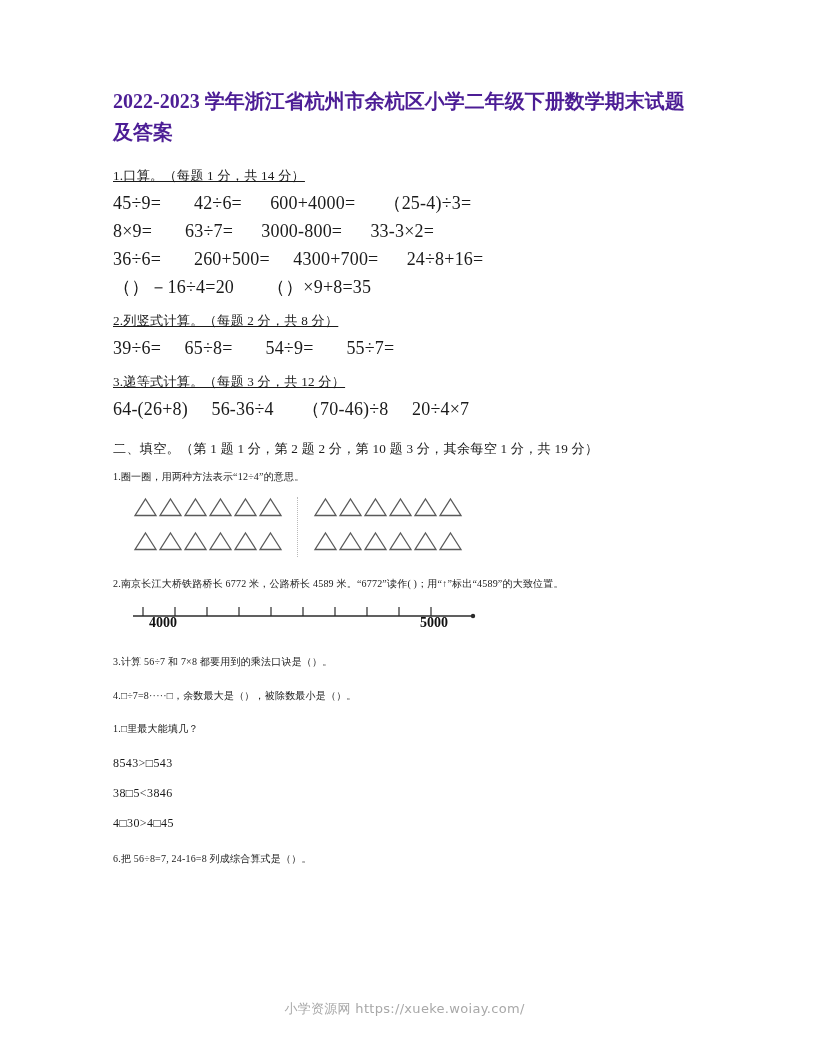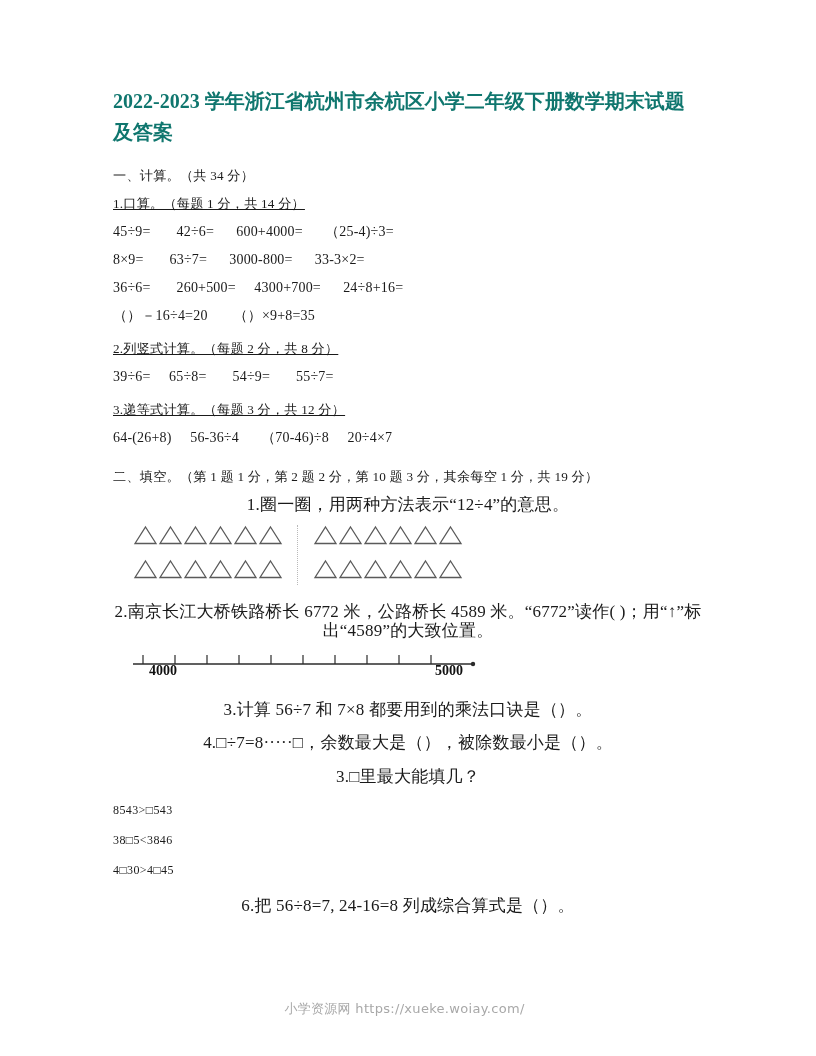--- a/index.html
+++ b/index.html
@@ -29,55 +29,54 @@
     top: 86px;
     width: 590px;
   }
 
   .doc-title {
     font-size: 20px;
     font-weight: bold;
     line-height: 31px;
     letter-spacing: 0px;
     margin: 0 0 18px 0;
-    color: #0f766e;
+    color: #4c1d95;
   }
 
   .sec-head {
     font-size: 13.2px;
     line-height: 19px;
     margin: 0 0 9px 0;
     letter-spacing: 0.2px;
   }
 
   .q-line {
     font-size: 13.2px;
     line-height: 19px;
     margin: 0 0 9px 0;
     letter-spacing: 0.2px;
     text-decoration: underline;
   }
 
   .expr-row {
-    font-size: 14px;
+    font-size: 18px;
     line-height: 19px;
     margin: 0 0 9px 0;
     white-space: pre;
     letter-spacing: 0.2px;
   }
 
   .q-block {
     margin: 0 0 9px 0;
   }
 
   .q-text {
-    font-size: 17px;
+    font-size: 10px;
     line-height: 19.5px;
     letter-spacing: 0.2px;
-    text-align: center;
   }
 
   .spacer-sm { height: 5px; }
   .spacer-md { height: 11px; }
 
   
   .tri-figure {
     position: relative;
     margin: 9px 0 14px 14px;
     width: 350px;
@@ -121,21 +120,21 @@
   .numline-svg { display: block; }
   .numline-label {
     position: absolute;
     font-size: 14px;
     font-weight: bold;
     font-family: "Liberation Serif", serif;
     color: #111;
     top: 13px;
   }
   .numline-label.start { left: 22px; }
-  .numline-label.end   { left: 308px; }
+  .numline-label.end   { left: 293px; }
 
   .ineq {
     font-size: 12px;
     line-height: 19px;
     margin: 0 0 11px 0;
     letter-spacing: 0.4px;
   }
   .ineq:last-child { margin-bottom: 0; }
 
   .footer {
@@ -152,21 +151,20 @@
 </style>
 </head>
 <body>
 
 <div class="page">
 
   <div class="content">
 
     <h1 class="doc-title">2022-2023 学年浙江省杭州市余杭区小学二年级下册数学期末试题及答案</h1>
 
-    <p class="sec-head">一、计算。（共 34 分）</p>
 
     <p class="q-line">1.口算。（每题 1 分，共 14 分）</p>
     <p class="expr-row">45÷9=       42÷6=      600+4000=      （25-4)÷3=</p>
     <p class="expr-row">8×9=       63÷7=      3000-800=      33-3×2=</p>
     <p class="expr-row">36÷6=       260+500=     4300+700=      24÷8+16=</p>
     <p class="expr-row">（）－16÷4=20       （）×9+8=35</p>
 
     <div class="spacer-sm"></div>
 
     <p class="q-line">2.列竖式计算。（每题 2 分，共 8 分）</p>
@@ -343,21 +341,21 @@
     </div>
 
     <p class="q-text q-block">3.计算 56÷7 和 7×8 都要用到的乘法口诀是（）。</p>
 
     <div class="spacer-sm"></div>
 
     <p class="q-text q-block">4.□÷7=8·····□，余数最大是（），被除数最小是（）。</p>
 
     <div class="spacer-sm"></div>
 
-    <p class="q-text q-block">3.□里最大能填几？</p>
+    <p class="q-text q-block">1.□里最大能填几？</p>
 
     <div style="height:6px"></div>
 
     <p class="ineq">8543&gt;□543</p>
     <p class="ineq">38□5&lt;3846</p>
     <p class="ineq">4□30&gt;4□45</p>
 
     <div class="spacer-sm"></div>
 
     <p class="q-text q-block">6.把 56÷8=7, 24-16=8 列成综合算式是（）。</p>

